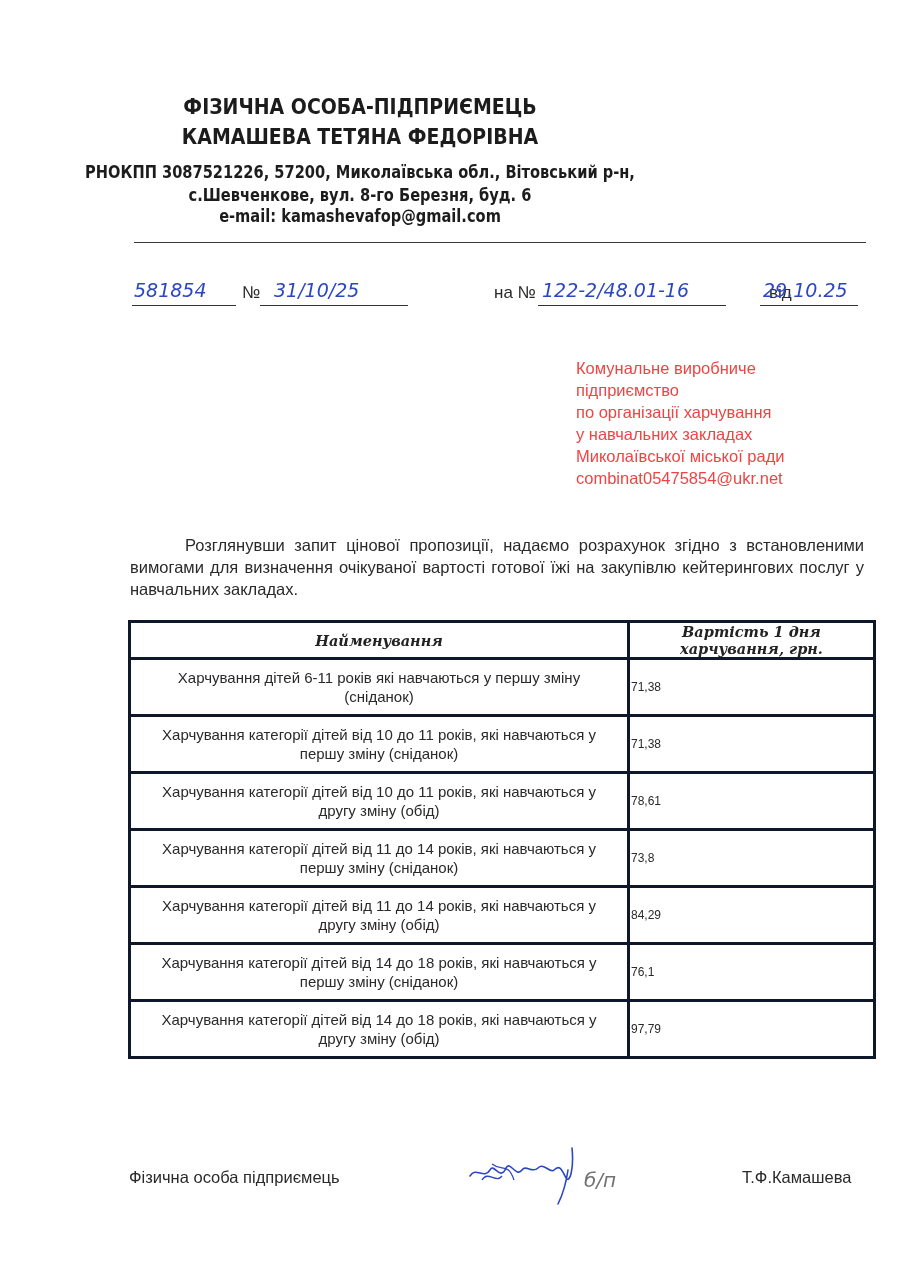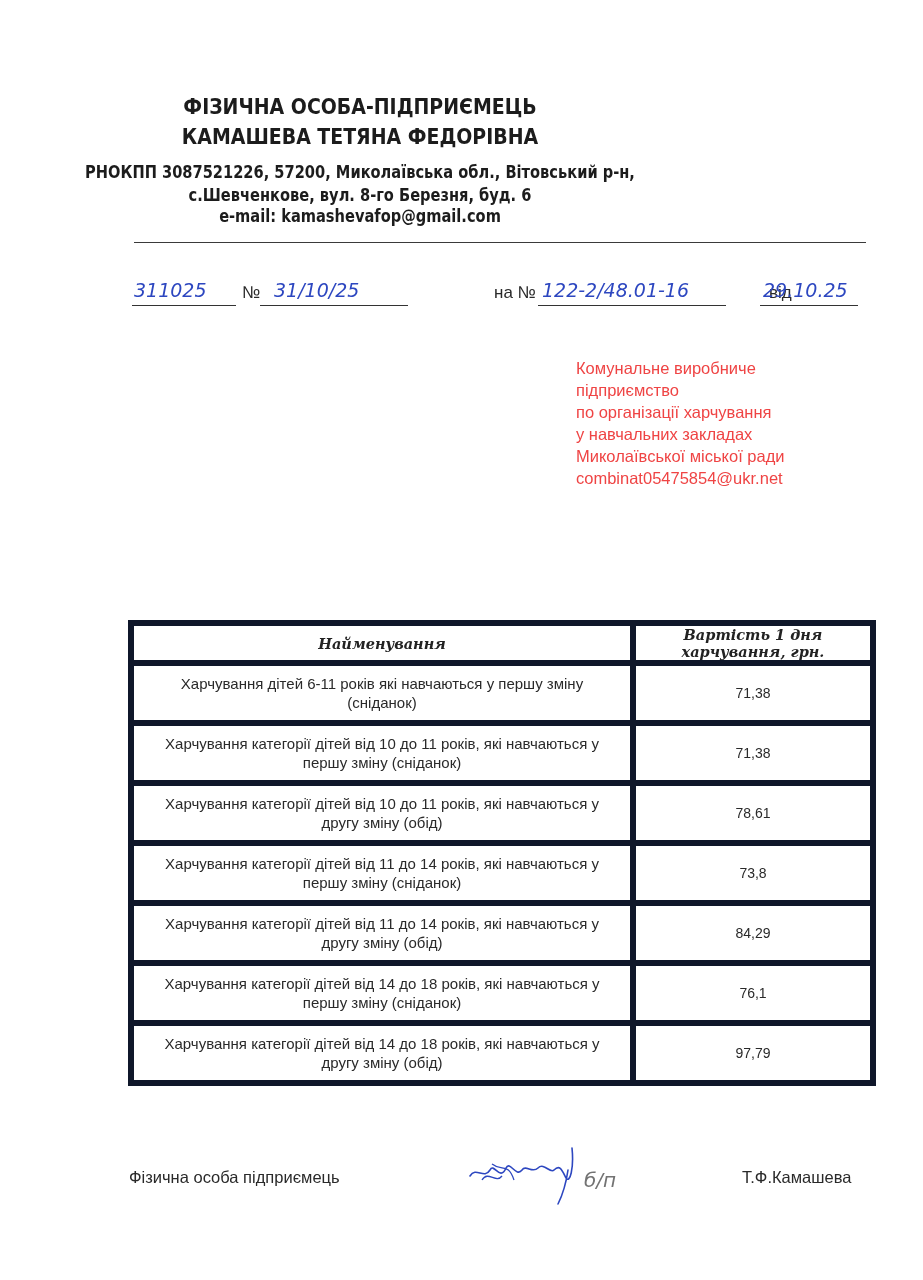--- a/index.html
+++ b/index.html
@@ -43,47 +43,47 @@
     position: absolute; left: 130px; top: 534px; width: 734px; font-size: 16.5px;
     line-height: 22px; color: #2a2a2a; text-align: justify;
     font-family: "Liberation Sans", sans-serif;
   }
   .intro .indent { display: inline-block; width: 55px; }
 
   table.tariffs {
     position: absolute; left: 128px; top: 620px; width: 748px;
     border-collapse: collapse; font-family: "Liberation Sans", sans-serif; color: #2a2a2a;
   }
-  table.tariffs th, table.tariffs td { border: 6px solid #0f172a; }
+  table.tariffs th, table.tariffs td { border: 3px solid #0f172a; }
   table.tariffs th {
     font-style: italic; font-weight: bold; font-size: 14.5px; height: 24px; padding: 0;
     font-family: "DejaVu Serif", serif; color: #222;
   }
   table.tariffs td.name {
     width: 456px; text-align: center; font-size: 15px; line-height: 19px; height: 54px; padding: 0 20px;
   }
-  table.tariffs td.val { text-align: center; font-size: 14px; }
+  table.tariffs td.val { text-align: left; font-size: 12px; }
 
   .footer { position: absolute; top: 1168px; font-size: 16.5px; color: #2a2a2a; }
   .sign-svg { position: absolute; left: 462px; top: 1140px; }
 </style>
 </head>
 <body>
 
 <div class="page">
 
   <div class="head-title t1" style="left:-70px">ФІЗИЧНА ОСОБА-ПІДПРИЄМЕЦЬ</div>
   <div class="head-title t2" style="left:-70px">КАМАШЕВА ТЕТЯНА ФЕДОРІВНА</div>
   <div class="head-sub s1" style="left:-70px">РНОКПП 3087521226, 57200, Миколаївська обл., Вітовський р-н,</div>
   <div class="head-sub s2" style="left:-70px">с.Шевченкове, вул. 8-го Березня, буд. 6</div>
   <div class="head-sub s3" style="left:-70px">e-mail: kamashevafop@gmail.com</div>
   <div class="rule"></div>
 
   <div class="ref-row" style="left:0;width:923px;">
-    <span class="hw" style="left:134px">311025</span>
+    <span class="hw" style="left:134px">581854</span>
     <div class="uline" style="left:132px; width:104px; top:22px;"></div>
     <span style="position:absolute;left:242px;top:0;">№</span>
     <span class="hw" style="left:274px">31/10/25</span>
     <div class="uline" style="left:260px; width:148px; top:22px;"></div>
 
     <span style="position:absolute;left:494px;top:0;">на №</span>
     <span class="hw" style="left:542px">122-2/48.01-16</span>
     <div class="uline" style="left:538px; width:188px; top:22px;"></div>
     <span style="position:absolute;left:769px;top:0;">від</span>
     <span class="hw" style="left:763px">29.10.25</span>
@@ -92,20 +92,21 @@
 
   <div class="addressee">
     <div>Комунальне виробниче</div>
     <div>підприємство</div>
     <div>по організації харчування</div>
     <div>у навчальних закладах</div>
     <div>Миколаївської міської ради</div>
     <div>combinat05475854@ukr.net</div>
   </div>
 
+  <div class="intro"><span class="indent"></span><span>Розглянувши запит цінової пропозиції, надаємо розрахунок згідно з встановленими вимогами для визначення очікуваної вартості готової їжі на закупівлю кейтерингових послуг у навчальних закладах.</span></div>
 
   <table class="tariffs">
     <thead>
       <tr>
         <th>Найменування</th>
         <th>Вартість 1 дня харчування, грн.</th>
       </tr>
     </thead>
     <tbody>
       <tr>

